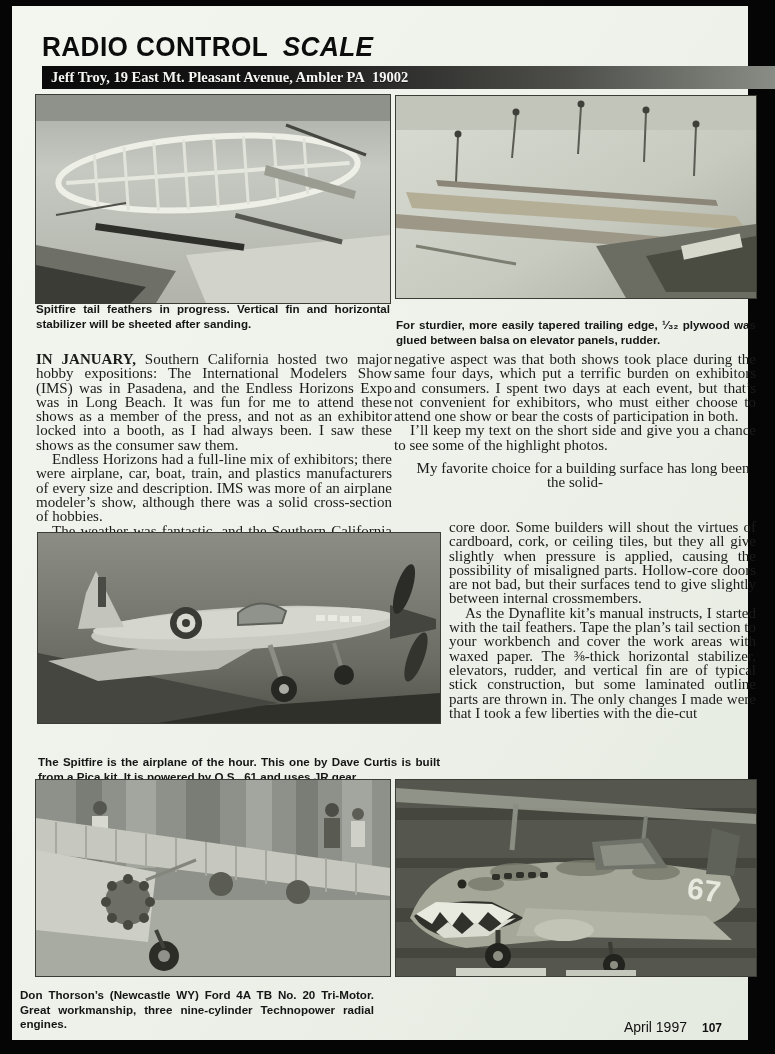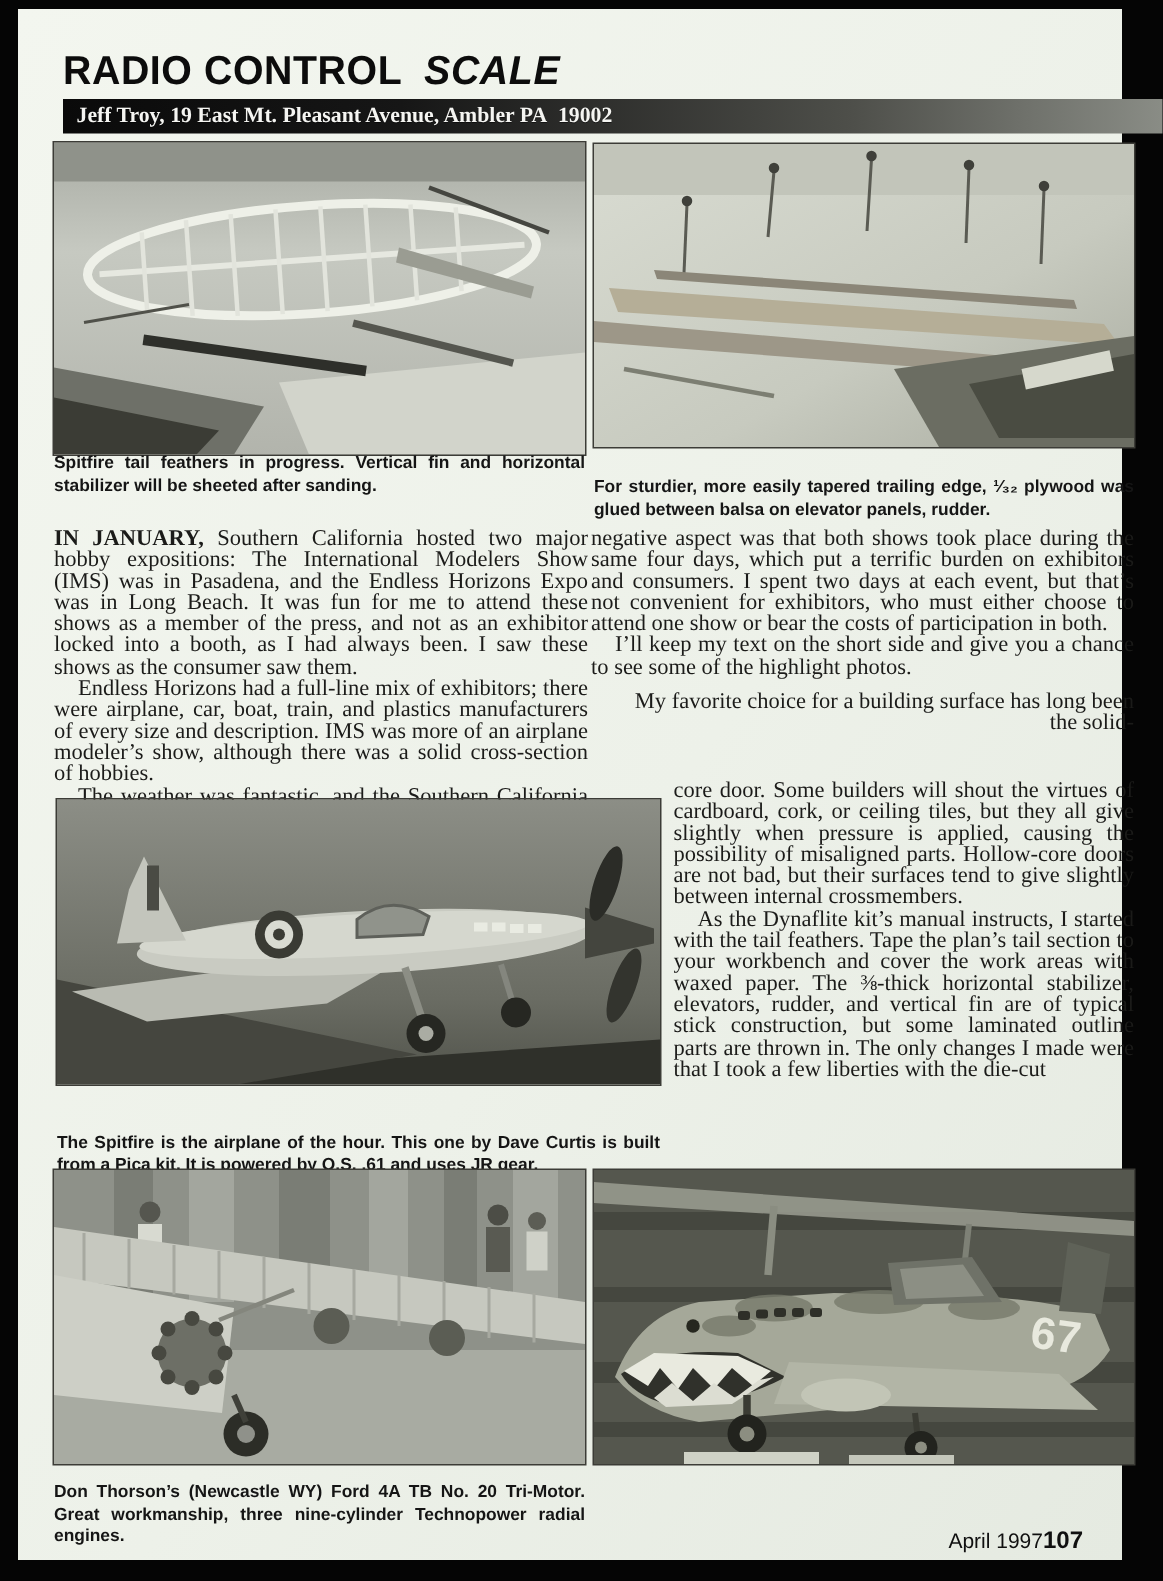--- a/index.html
+++ b/index.html
@@ -36,38 +36,38 @@
   #ph-tri {left:24px;top:774px;width:354px;height:196px}
   #ph-p40 {left:384px;top:774px;width:360px;height:196px}
   
   .caption{
     position:absolute;font-family:"Liberation Sans",sans-serif;font-weight:bold;
     font-size:11.6px;line-height:14.5px;color:#151515;text-align:justify;
   }
   #cap-tail{left:24px;top:296px;width:354px}
   #cap-edge{left:384px;top:312px;width:360px}
   #cap-spit{left:26px;top:749px;width:402px}
-  #cap-tri {left:24px;top:982px;width:354px}
+  #cap-tri {left:8px;top:982px;width:354px}
   #cap-p40 {left:384px;top:982px;width:360px}
   
   .body-text{font-size:15px;line-height:14.3px;color:#1b1b19;text-align:justify}
   .body-text p{margin:0}
   .body-text p.ind{text-indent:16px}
   .body-text .lead{font-weight:bold}
   .body-text .gap{height:9px}
-  .noj{text-align:right}
+  .noj{text-align:center}
   #col-left   {position:absolute;left:24px; top:346px;width:356px;height:183px;overflow:hidden}
   #col-right-a{position:absolute;left:382px;top:346px;width:362px;height:168px;overflow:hidden}
   #col-right-b{position:absolute;left:437px;top:514px;width:307px;height:258px;overflow:hidden}
   
   #footer{
     position:absolute;right:26px;top:1013px;
     font-family:"Liberation Sans",sans-serif;font-size:14px;color:#101010;
   }
-  #footer .pg{font-weight:bold;font-size:16px;}
+  #footer .pg{font-weight:bold;font-size:12px;margin-left:15px}
 </style>
 </head>
 <body>
 
 <div class="paper">
 
   <div class="hdr-title">
     <span>RADIO CONTROL</span><span class="accent">SCALE</span>
   </div>
 

